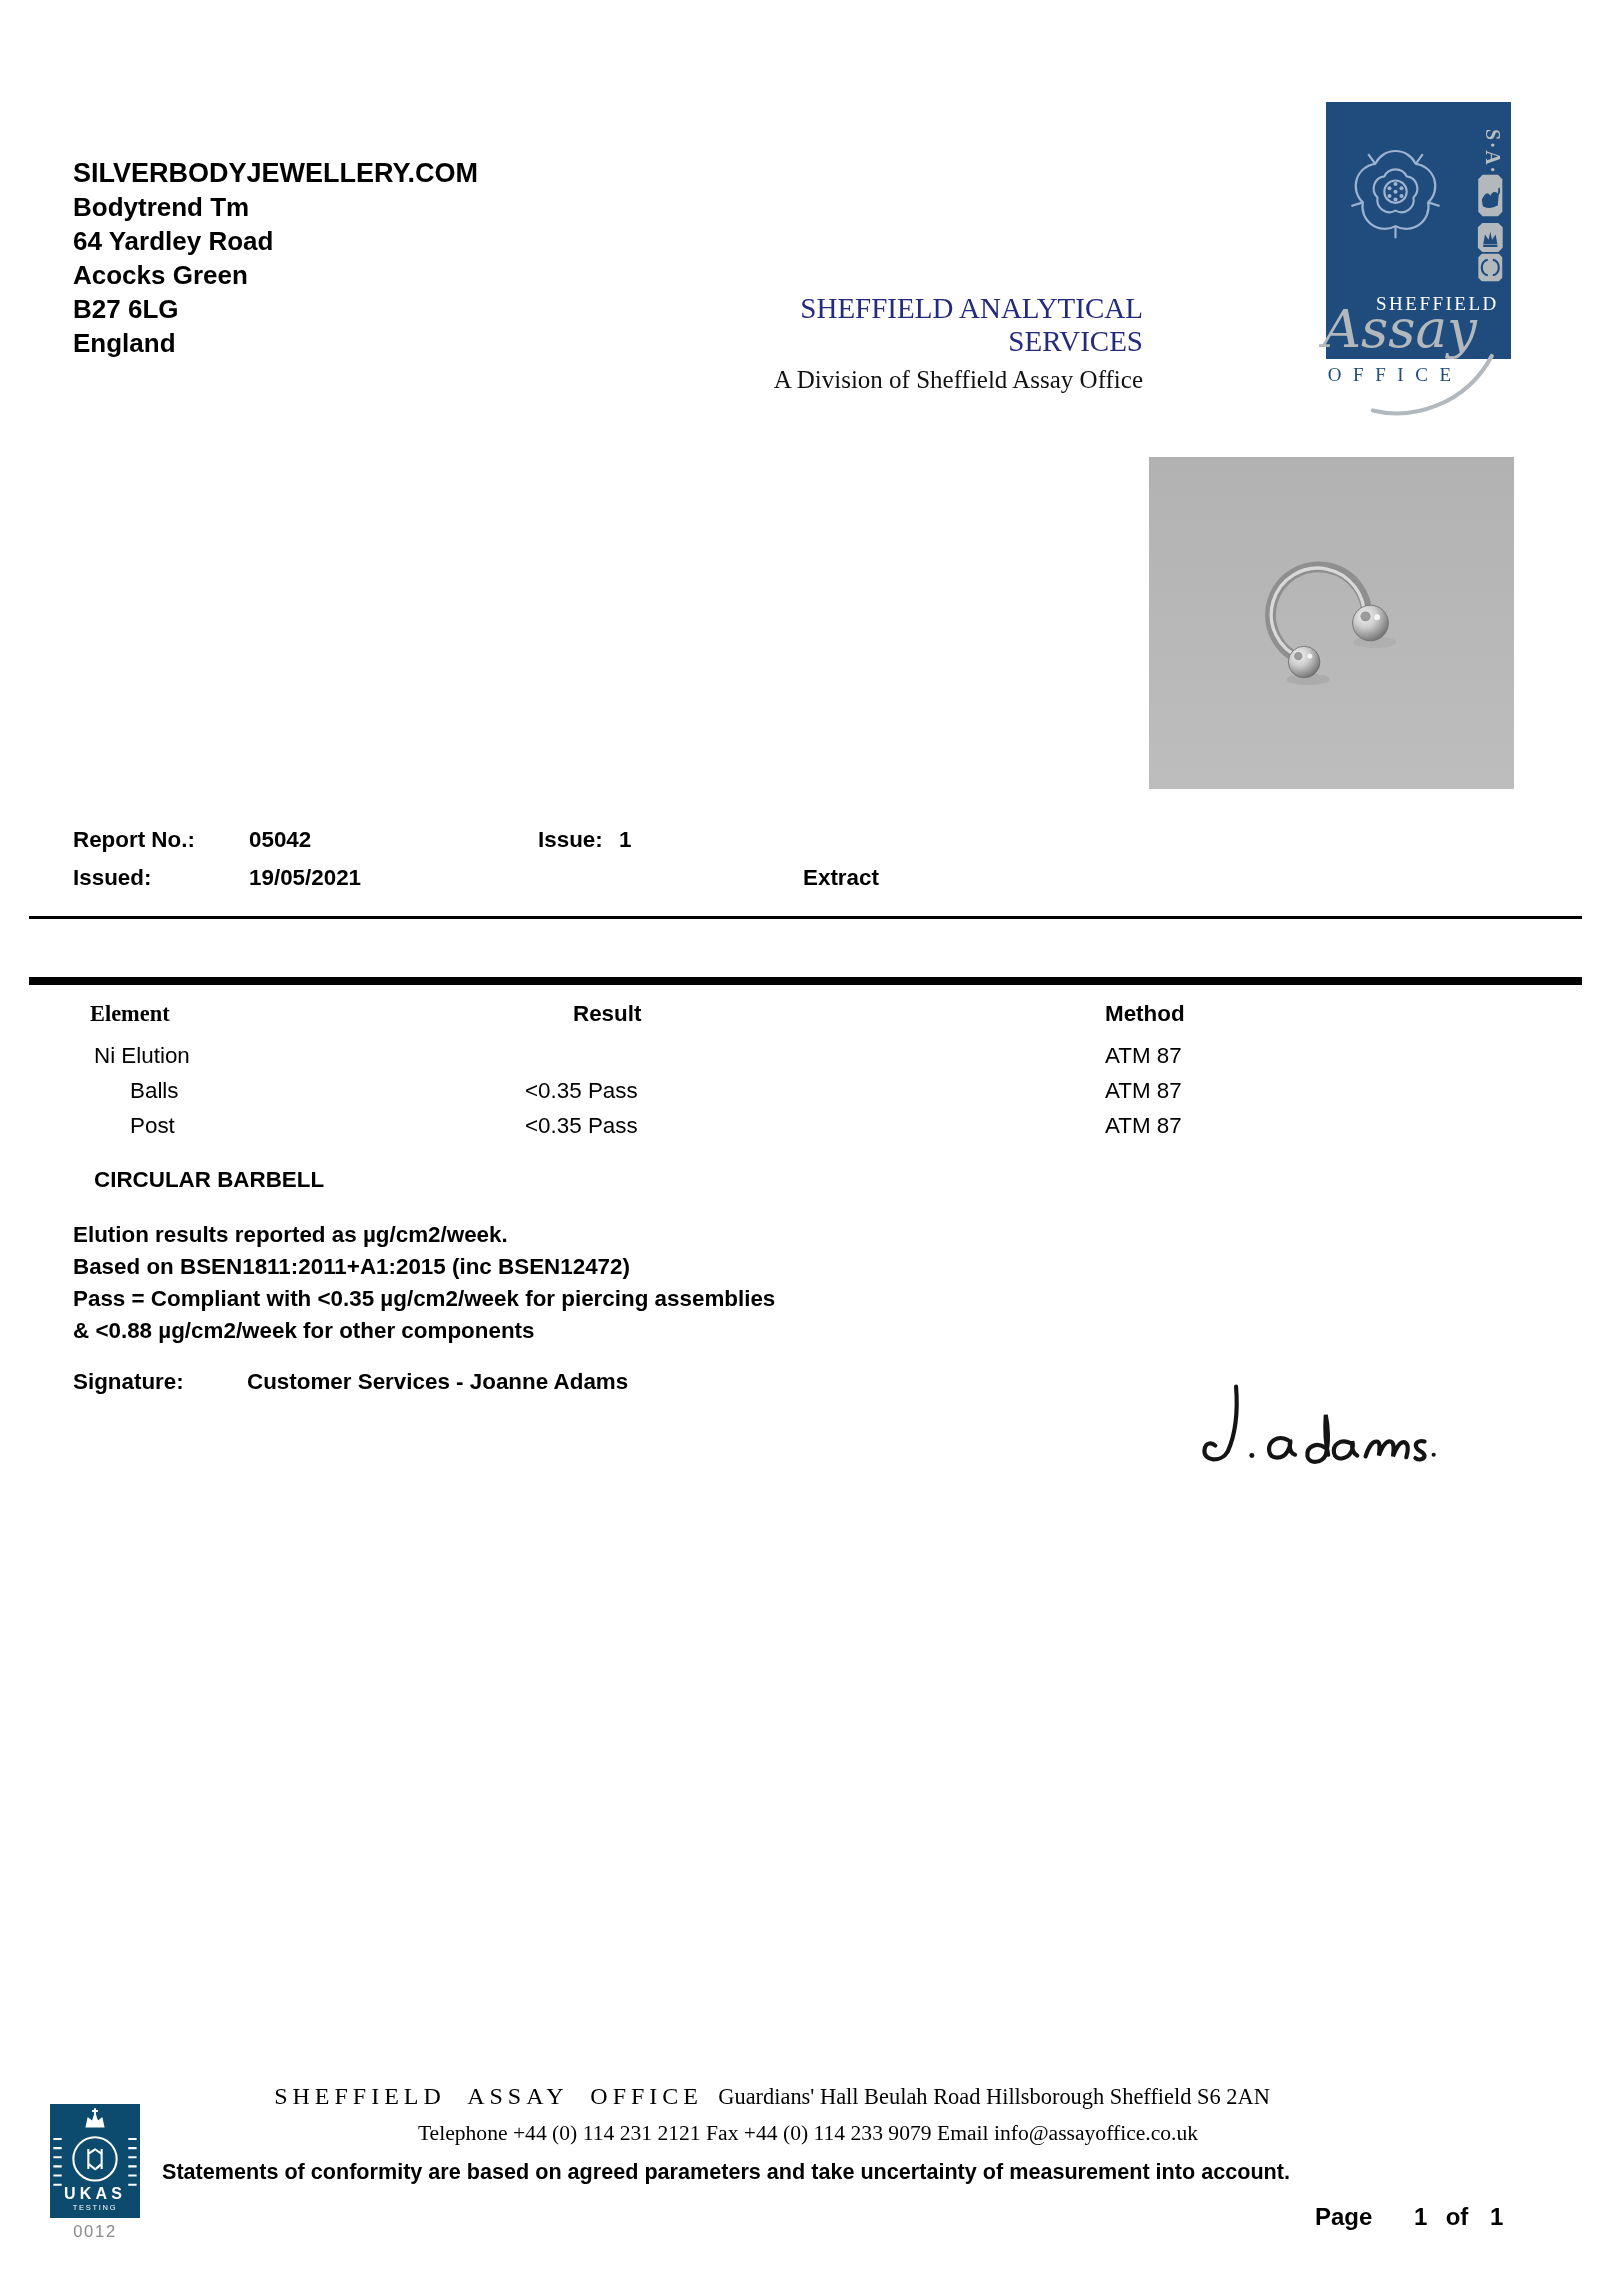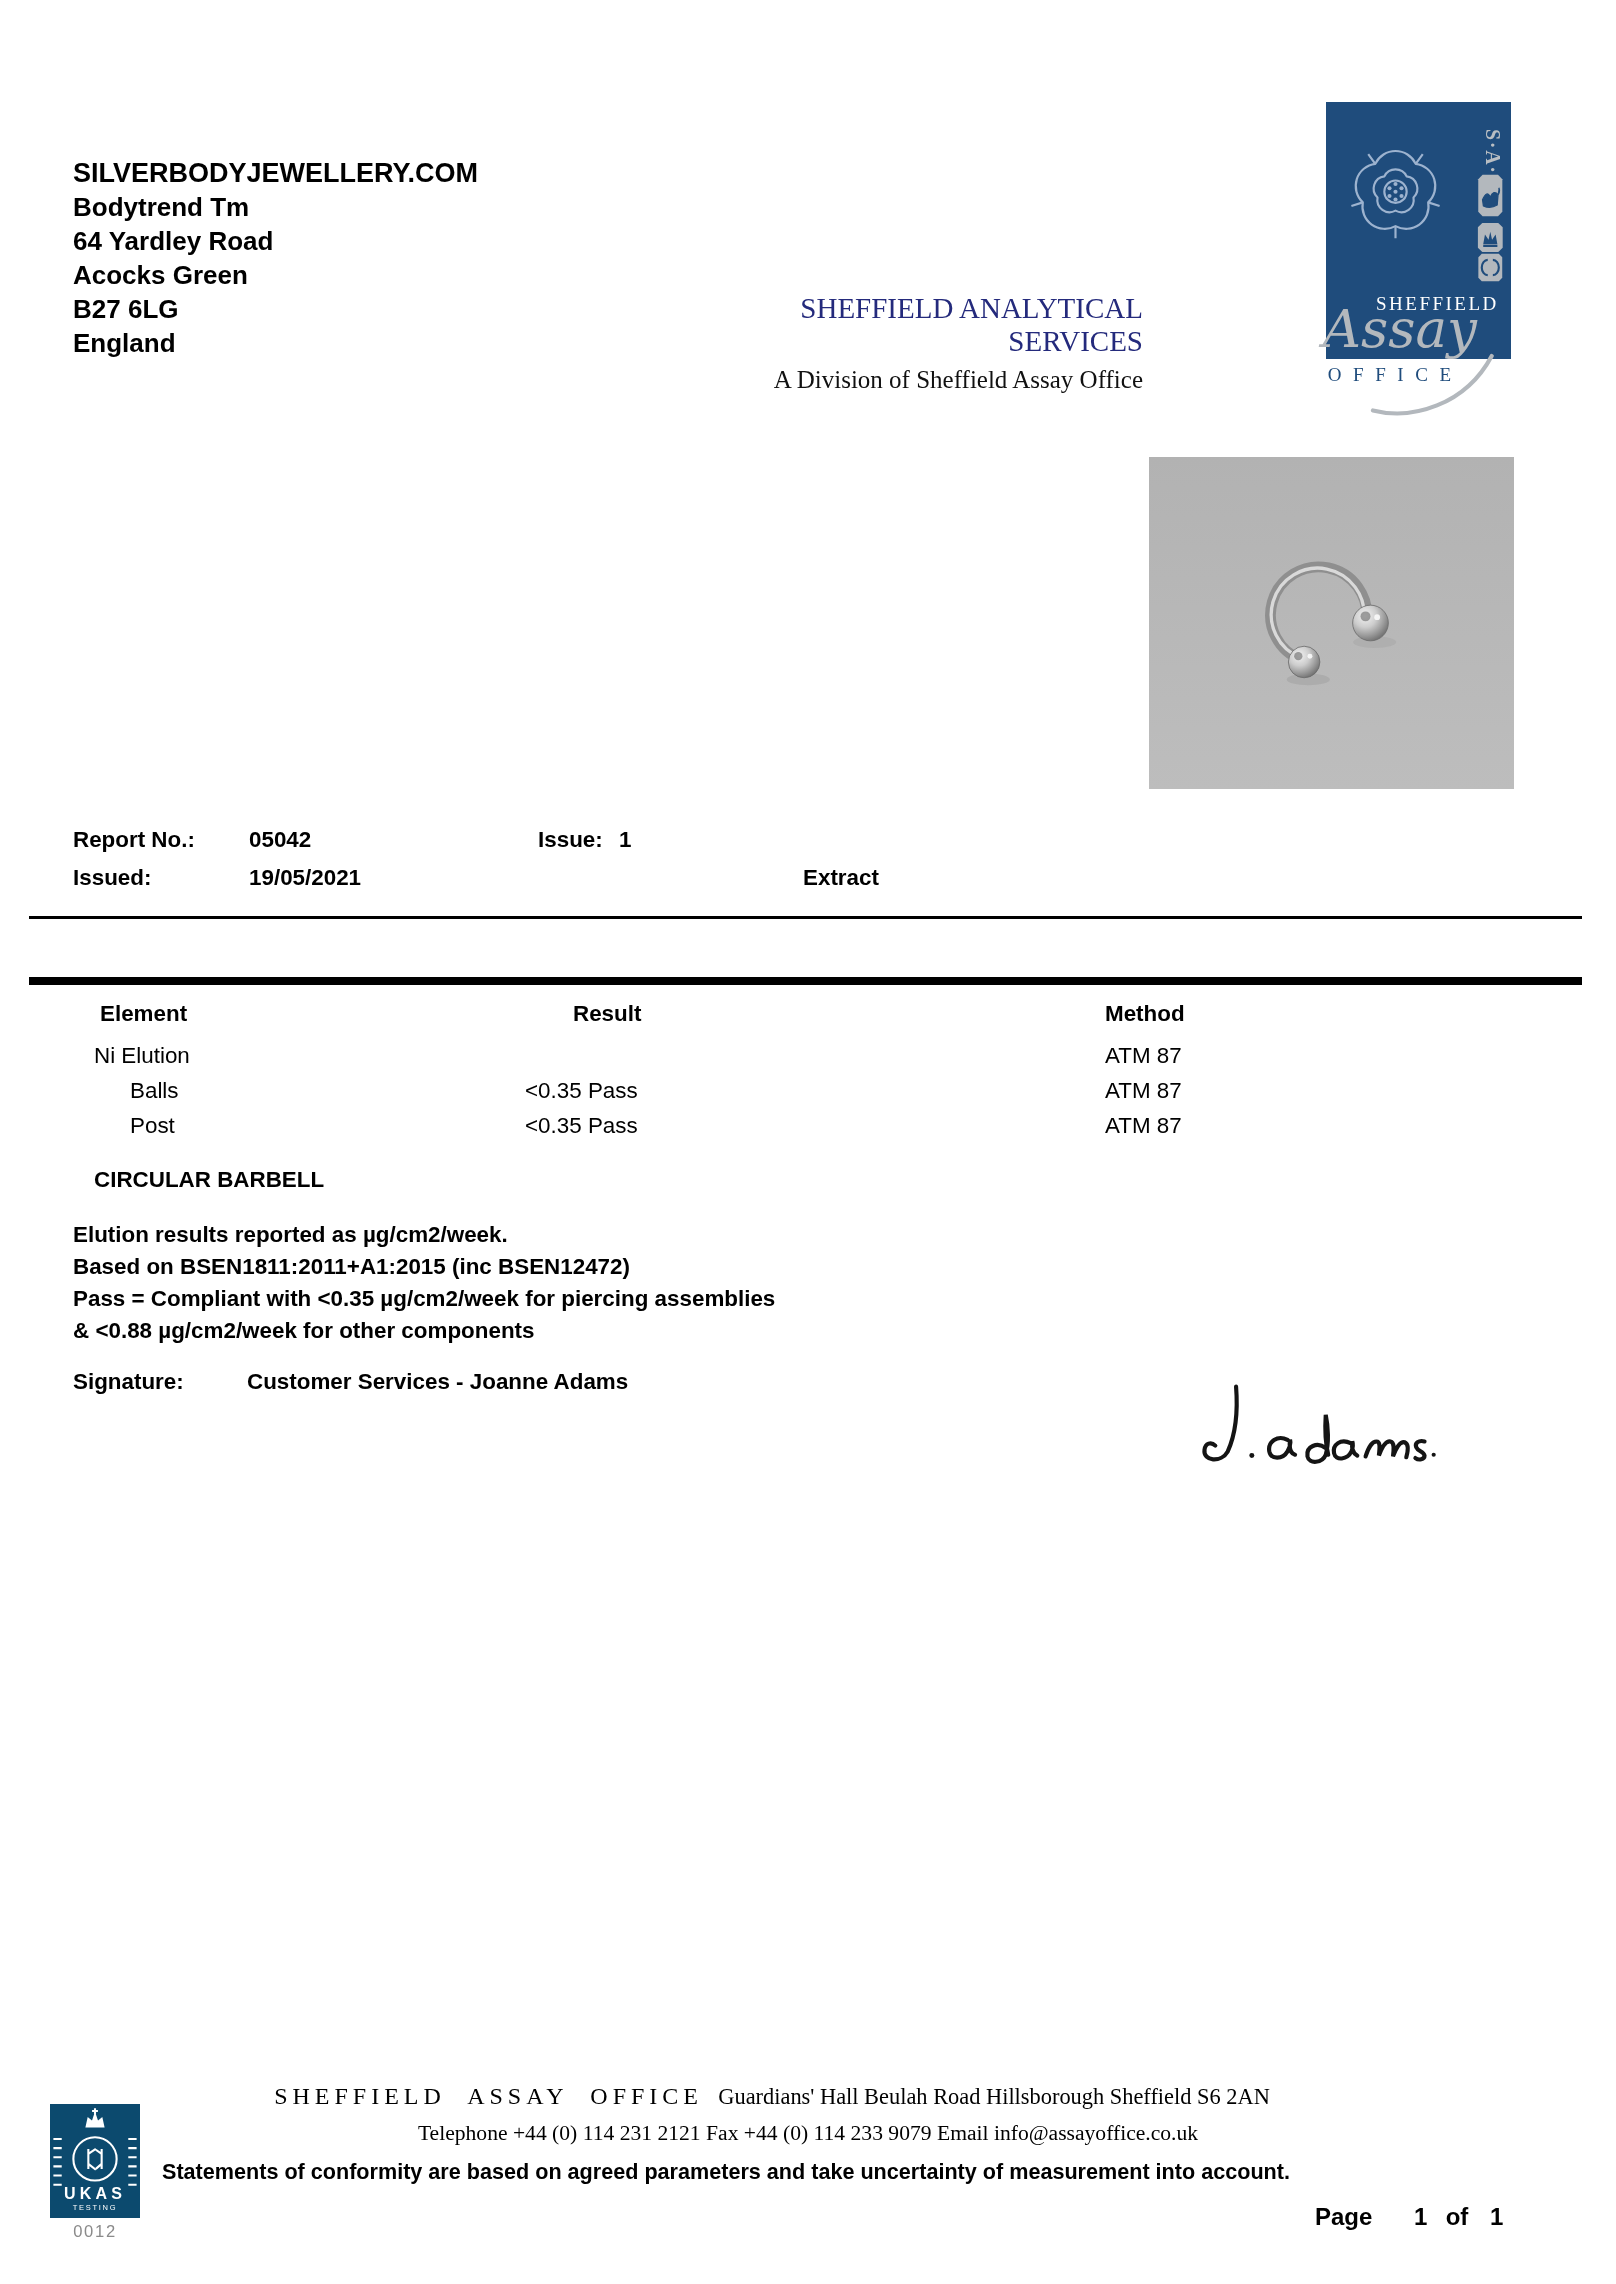--- a/index.html
+++ b/index.html
@@ -128,21 +128,21 @@
   <div class="abs info" style="left:249px;top:827px;">05042</div>
   <div class="abs info" style="left:538px;top:827px;">Issue:</div>
   <div class="abs info" style="left:619px;top:827px;">1</div>
   <div class="abs info" style="left:73px;top:865px;">Issued:</div>
   <div class="abs info" style="left:249px;top:865px;">19/05/2021</div>
   <div class="abs info" style="left:803px;top:865px;">Extract</div>
 
   <div class="abs rule" style="left:29px;top:916px;width:1553px;height:3.3px;"></div>
   <div class="abs rule" style="left:29px;top:977px;width:1553px;height:8.3px;"></div>
 
-  <div class="abs hcell" style="left:100px;top:1001px;">Element</div>
+  <div class="abs hcell" style="left:90px;top:1001px;font-family:Liberation Serif, serif;">Element</div>
   <div class="abs hcell" style="left:573px;top:1001px;">Result</div>
   <div class="abs hcell" style="left:1105px;top:1001px;">Method</div>
 
   <div>
     <div class="abs cell" style="left:94px;top:1043px;">Ni Elution</div>
     <div class="abs cell" style="left:525px;top:1043px;"></div>
     <div class="abs cell" style="left:1105px;top:1043px;">ATM 87</div>
   </div>
   <div>
     <div class="abs cell" style="left:130px;top:1078px;">Balls</div>

